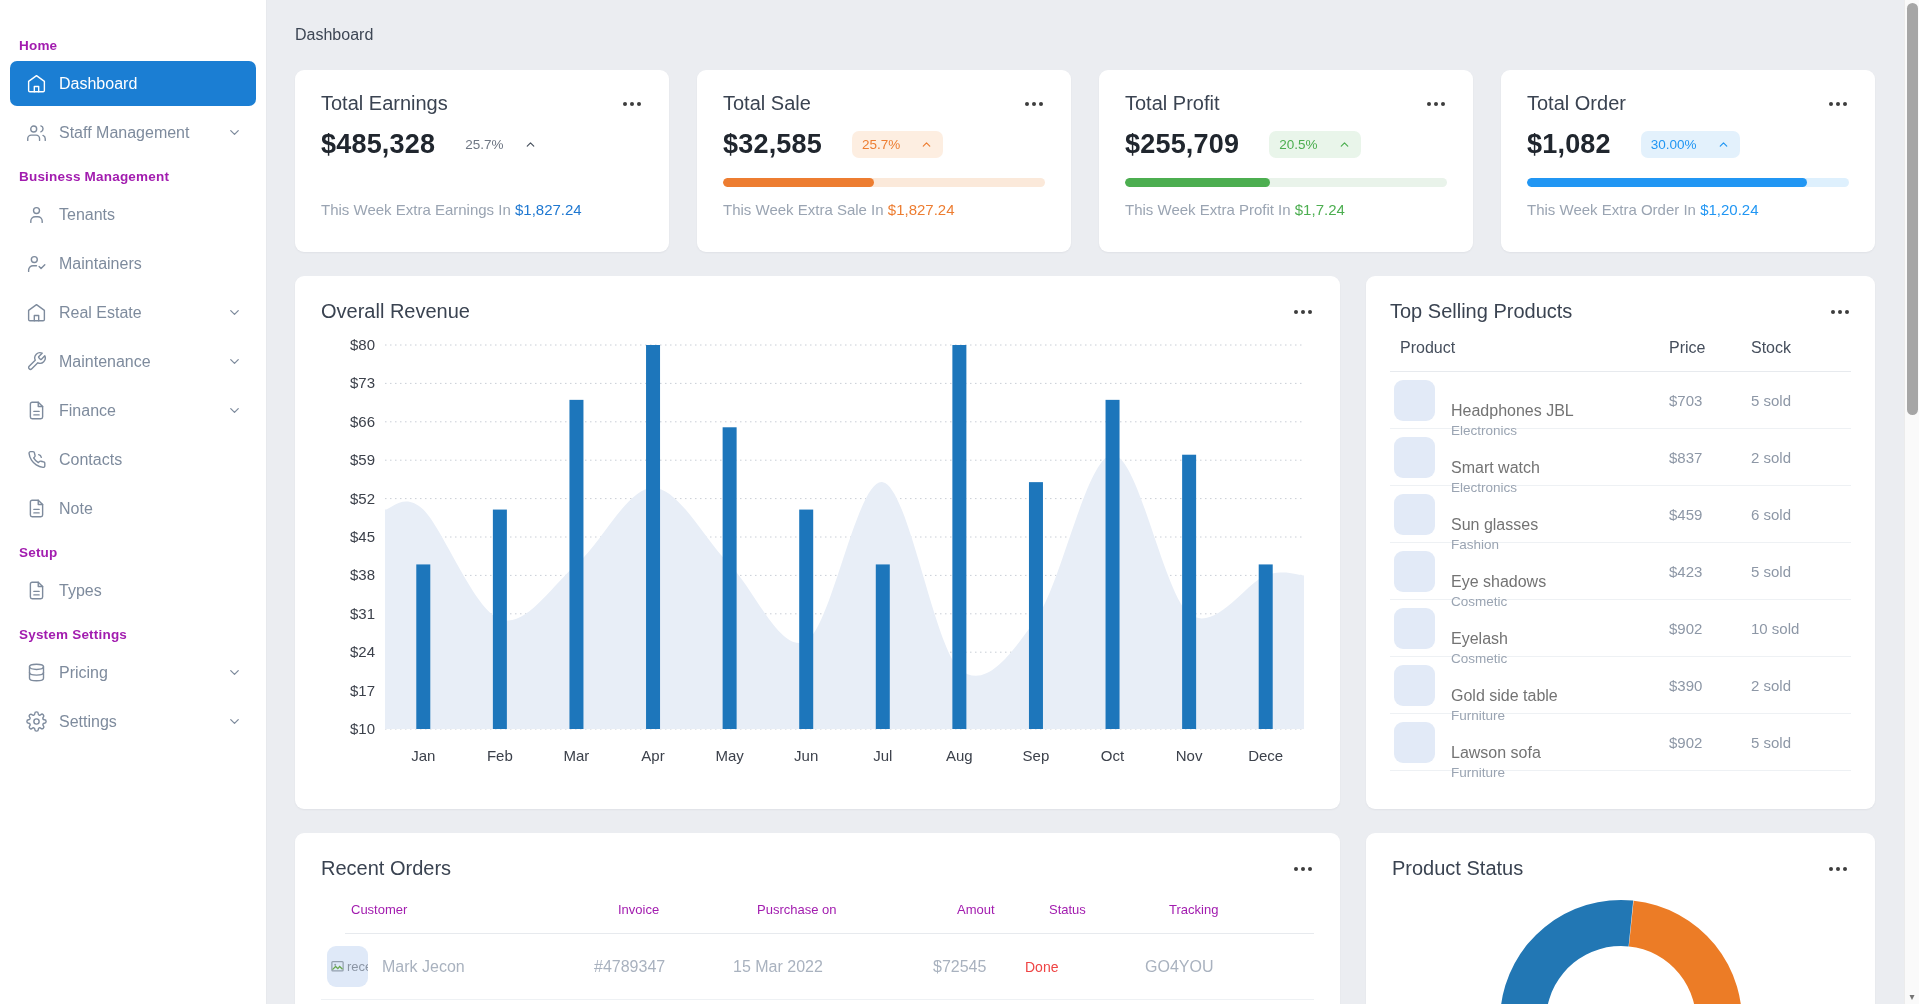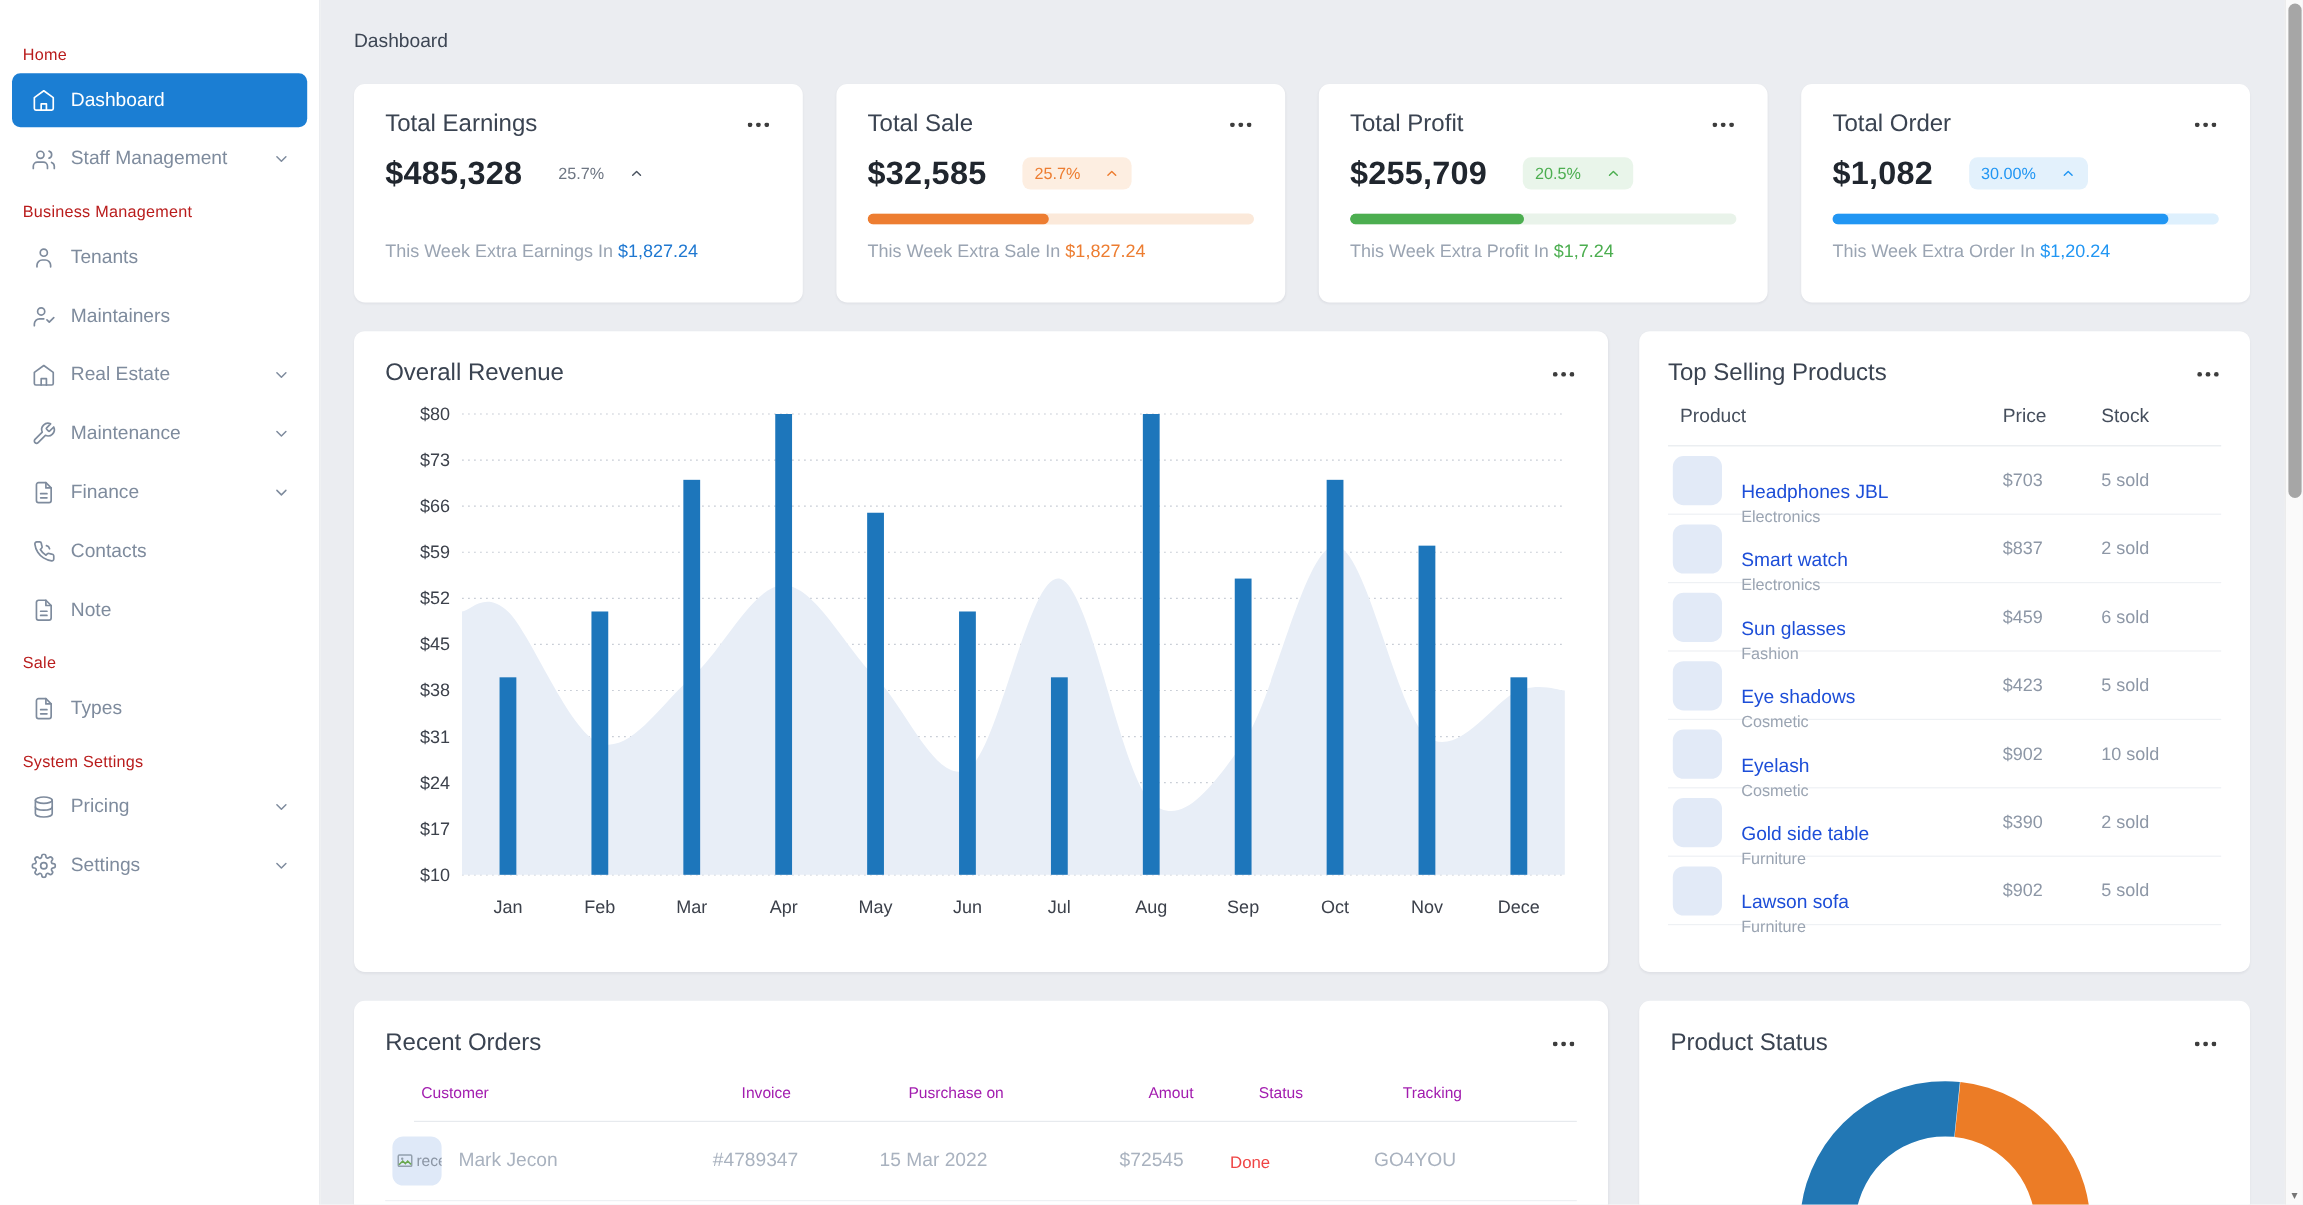--- a/index.html
+++ b/index.html
@@ -3,21 +3,21 @@
 <meta charset="utf-8">
 <style>
   * { margin:0; padding:0; box-sizing:border-box; }
   html,body { width:1919px; height:1004px; overflow:hidden; }
   body { font-family:"Liberation Sans", sans-serif; background:#fff; }
 
   .app { width:1919px; height:1004px; display:flex; position:relative; overflow:hidden; }
 
   
   .sidebar { flex:0 0 267px; width:267px; background:#fff; border-right:1px solid #e7e9ed; padding-top:24px; }
-  .side-section-label { margin:14px 0 8px; padding:0 19px; font-size:13.5px; font-weight:400; color:#b91c1c; letter-spacing:.2px; }
+  .side-section-label { margin:14px 0 8px; padding:0 19px; font-size:13.5px; font-weight:700; color:#a21caf; letter-spacing:.2px; }
   .side-item { display:flex; align-items:center; height:45px; margin:4px 10px; padding:0 14px 0 16px; border-radius:7px; color:#7e8b9d; font-size:16px; cursor:pointer; }
   .side-item .lbl { flex:1; margin-left:12px; white-space:nowrap; }
   .side-icon { width:21px; height:21px; display:flex; align-items:center; justify-content:center; }
   .side-icon svg { width:21px; height:21px; stroke:currentColor; fill:none; stroke-width:1.6; stroke-linecap:round; stroke-linejoin:round; }
   .side-chevron { width:15px; height:15px; display:flex; }
   .side-chevron svg { width:15px; height:15px; stroke:currentColor; fill:none; stroke-width:2; stroke-linecap:round; stroke-linejoin:round; }
   .side-item.active { background:#1b7ed3; color:#fff; }
 
   
   .main { flex:1; background:#ebedf1; padding:0 44px 0 28px; overflow:hidden; }
@@ -54,21 +54,21 @@
   #revenue-chart text { font-family:"Liberation Sans", sans-serif; }
 
   .tsp { padding:24px; }
   .tsp-head { display:flex; margin-top:16px; padding:0 0 14px 10px; border-bottom:1px solid #e7eaee; font-size:16px; color:#454e5c; }
   .tsp-c-product { flex:1; }
   .tsp-c-price { width:82px; }
   .tsp-c-stock { width:100px; }
   .tsp-row { display:flex; align-items:center; height:57px; border-bottom:1px solid #eef1f4; padding-left:4px; }
   .tsp-prod { flex:1; display:flex; align-items:center; }
   .thumb { width:41px; height:41px; border-radius:9px; background:#e2eaf7; margin-right:16px; flex:0 0 41px; }
-  .tsp-name { font-size:16px; color:#1d4ed8;margin-top:40px; }
+  .tsp-name { font-size:16px; color:#737373;margin-top:40px; }
   .tsp-cat { font-size:13.5px; color:#9aa4b2; margin-top:3px; }
   .tsp-cell { font-size:15px; color:#8d97a6; }
 
   .orders { padding:24px 26px; min-height:200px; }
   .ord-head { display:flex; margin-top:22px; padding-bottom:16px; border-bottom:1px solid #e7eaee; font-size:13px; color:#a21caf;margin-left:24px; }
   .oc-customer { flex:0 0 273px; padding-left:6px; }
   .oc-invoice { flex:0 0 139px; }
   .oc-purchase { flex:0 0 200px; }
   .oc-amount { flex:0 0 92px; }
   .oc-status { flex:0 0 120px; text-align:left; }
@@ -194,21 +194,21 @@
       <div class="side-item">
         <span class="side-icon">
           <svg viewBox="0 0 24 24">
             <path d="M14 2.5H7a2 2 0 0 0-2 2v15a2 2 0 0 0 2 2h10a2 2 0 0 0 2-2V7.5z"></path>
             <path d="M14 2.5v5h5"></path>
             <path d="M9 13h6M9 17h6"></path>
           </svg>
         </span>
         <span class="lbl">Note</span>
       </div>
-      <div class="side-section-label">Sale</div>
+      <div class="side-section-label">Setup</div>
       <div class="side-item">
         <span class="side-icon">
           <svg viewBox="0 0 24 24">
             <path d="M14 2.5H7a2 2 0 0 0-2 2v15a2 2 0 0 0 2 2h10a2 2 0 0 0 2-2V7.5z"></path>
             <path d="M14 2.5v5h5"></path>
             <path d="M9 13h6M9 17h6"></path>
           </svg>
         </span>
         <span class="lbl">Types</span>
       </div>

